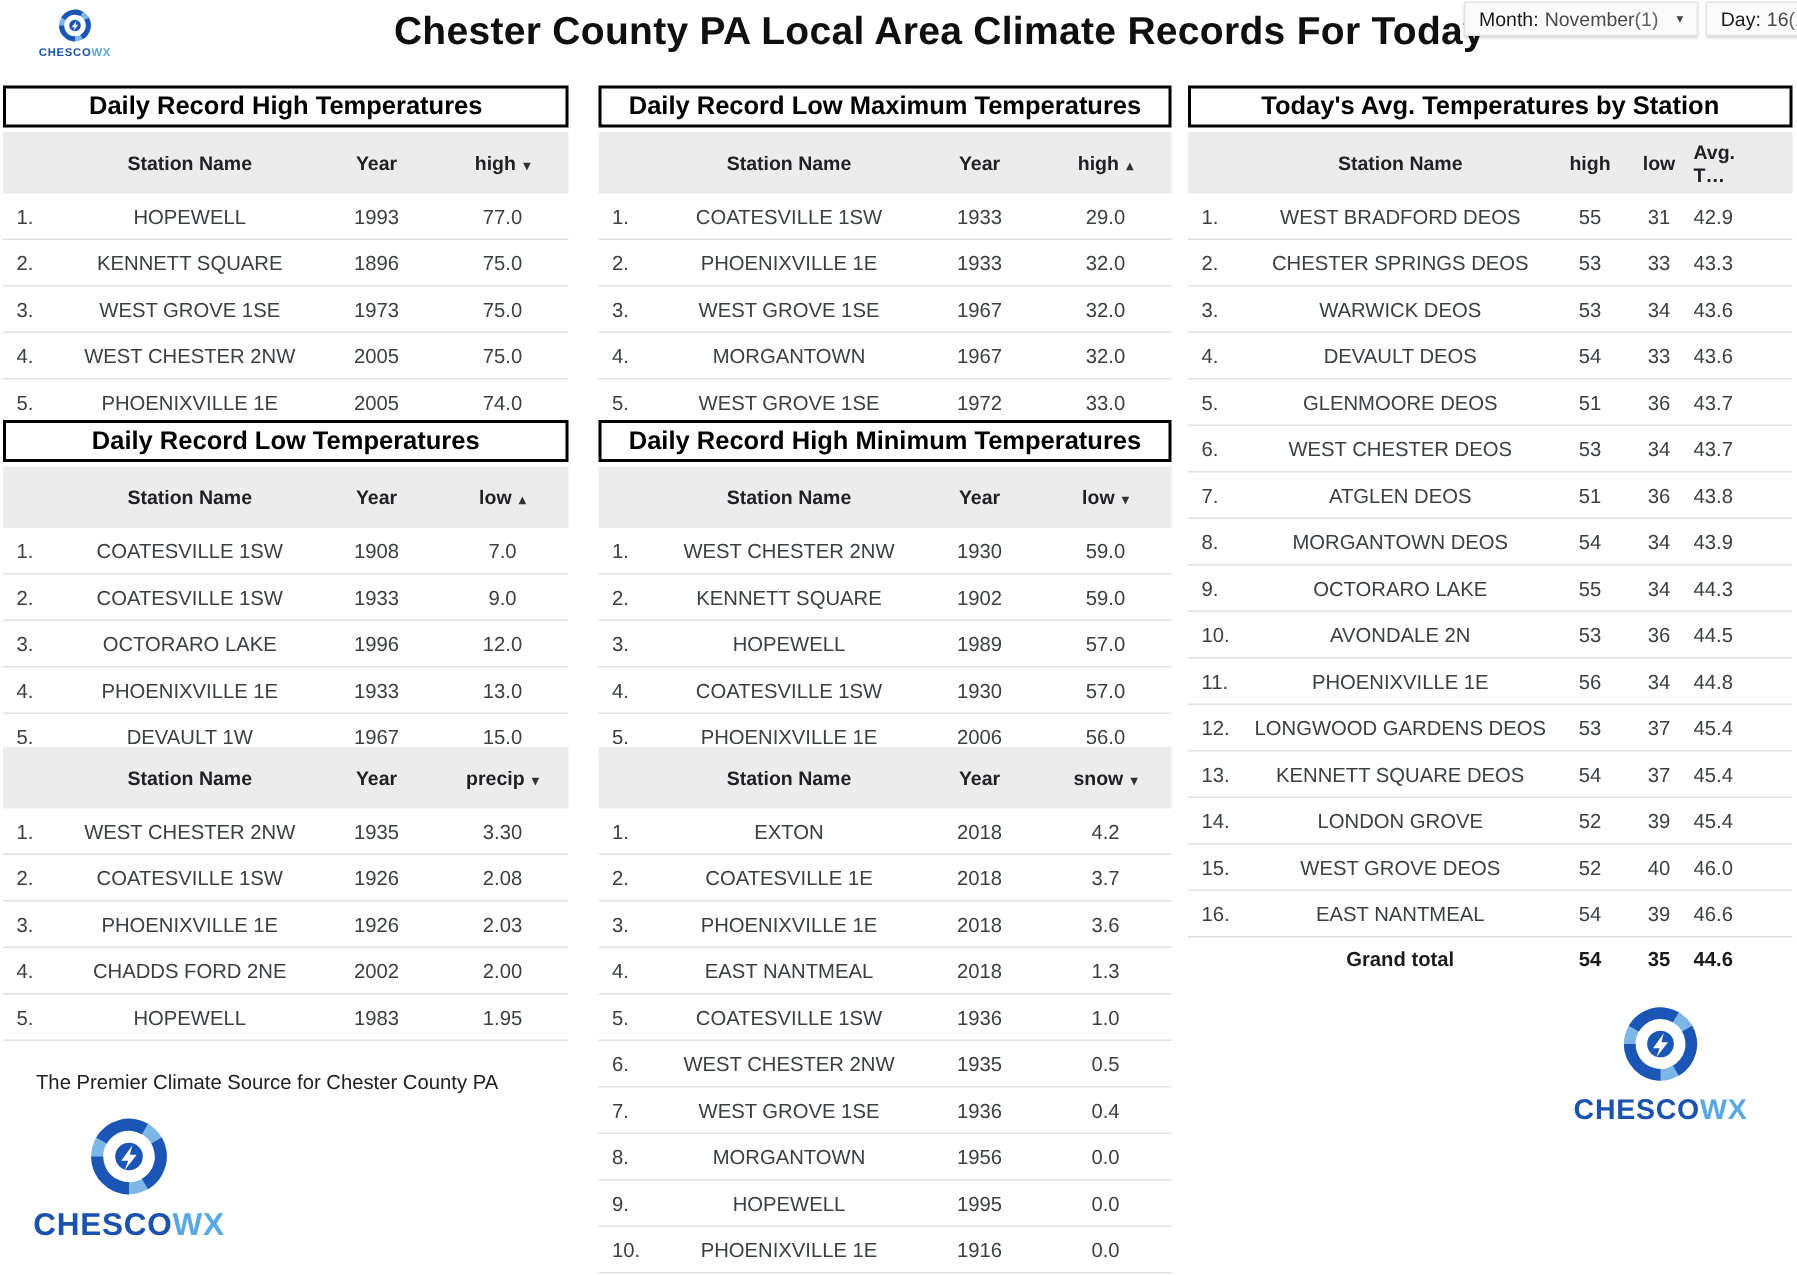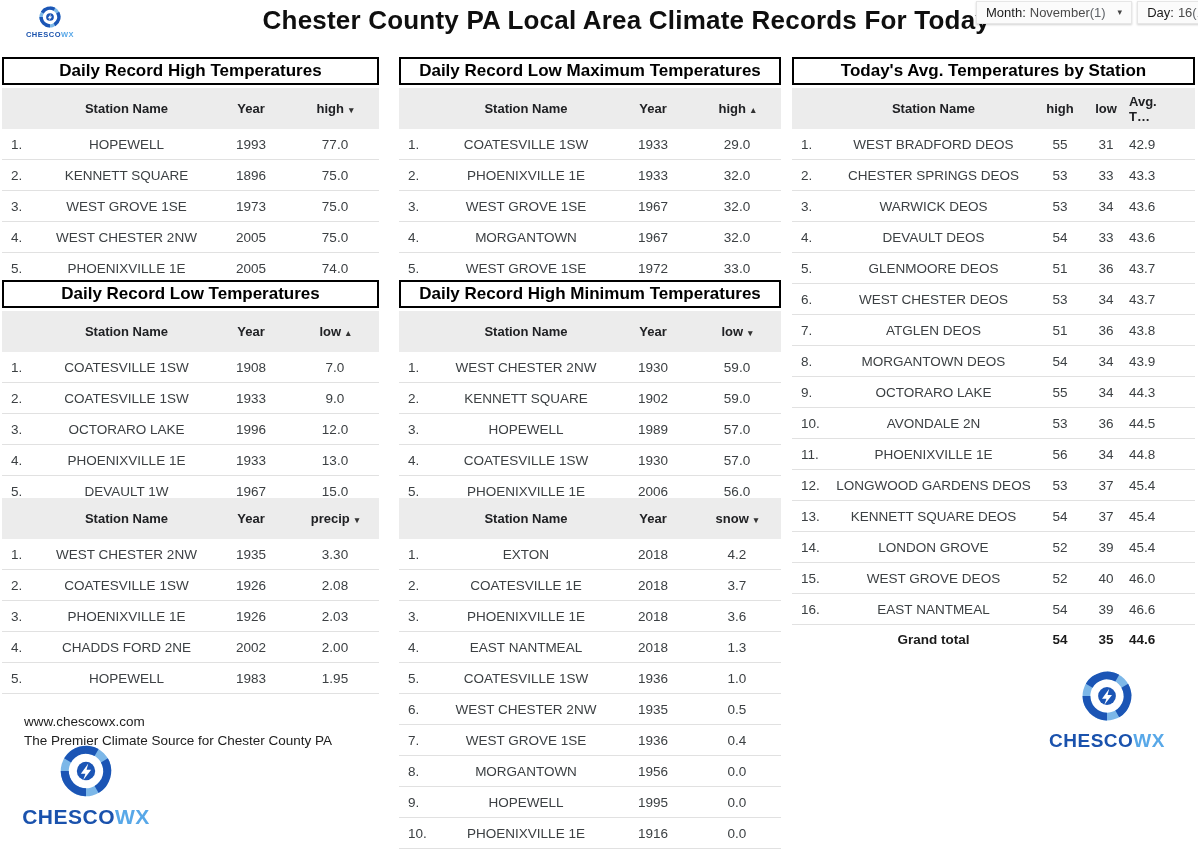--- a/index.html
+++ b/index.html
@@ -241,21 +241,20 @@
       <div class="trow">
         <div class="c-rank">5.</div>
         <div class="c-station">HOPEWELL</div>
         <div class="c-year">1983</div>
         <div class="c-value">1.95</div>
       </div>
     </div>
 </section>
 
 <div class="footer-note">
-  <div>www.chescowx.com</div>
   <div>The Premier Climate Source for Chester County PA</div>
 </div>
 
 <div class="logo logo-bl">
   <svg viewBox="0 0 100 108" aria-hidden="true">
     <g transform="translate(0,4)">
       <g fill="#7cb7e8">
         <path d="M50 6 A44 44 0 0 1 94 50 L80 50 A30 30 0 0 0 50 20 Z" transform="rotate(0 50 50)"></path>
         <path d="M50 6 A44 44 0 0 1 94 50 L80 50 A30 30 0 0 0 50 20 Z" transform="rotate(120 50 50)"></path>
         <path d="M50 6 A44 44 0 0 1 94 50 L80 50 A30 30 0 0 0 50 20 Z" transform="rotate(240 50 50)"></path>

